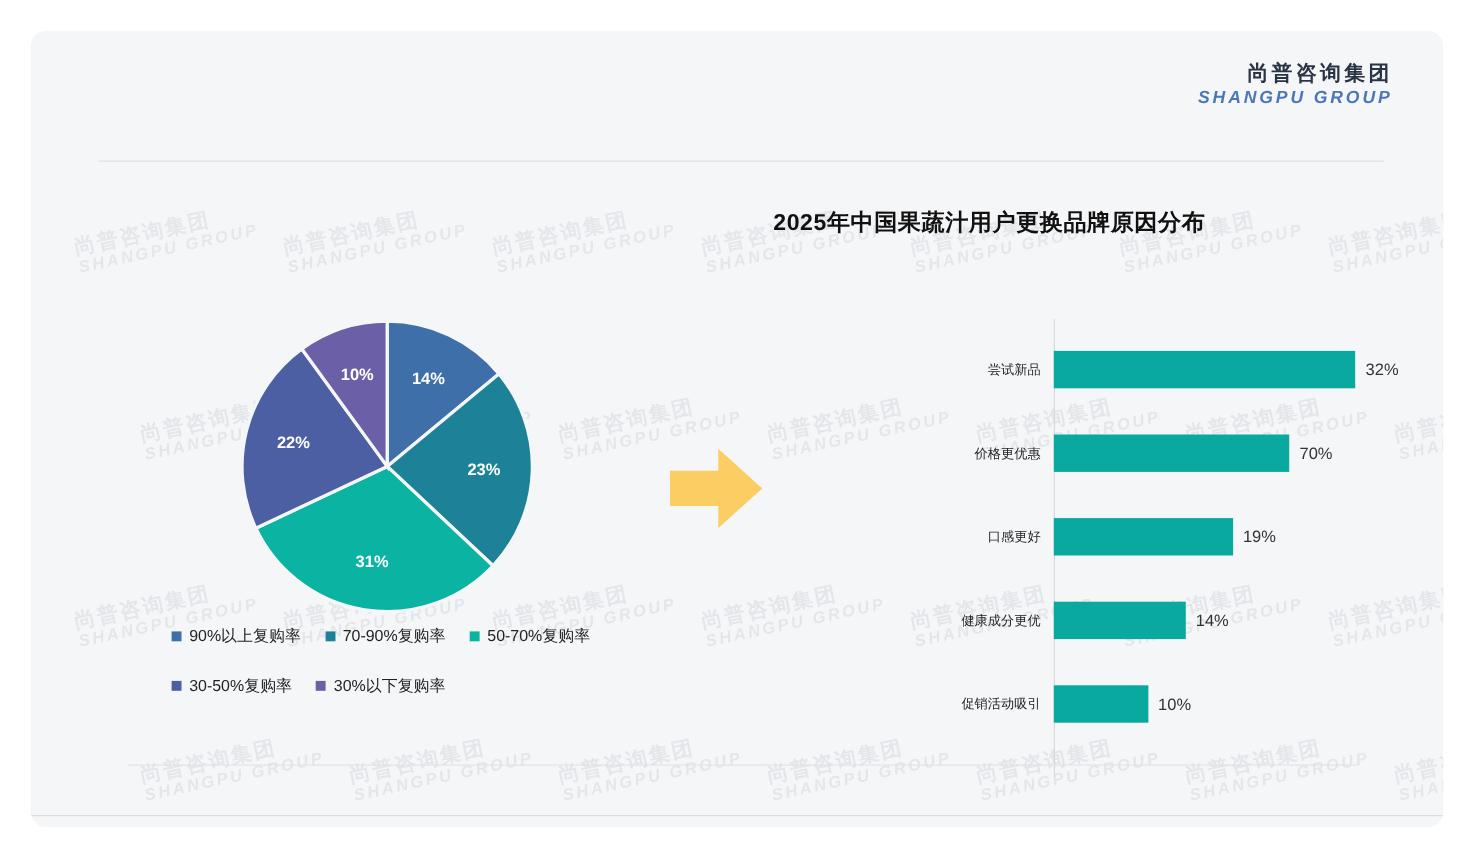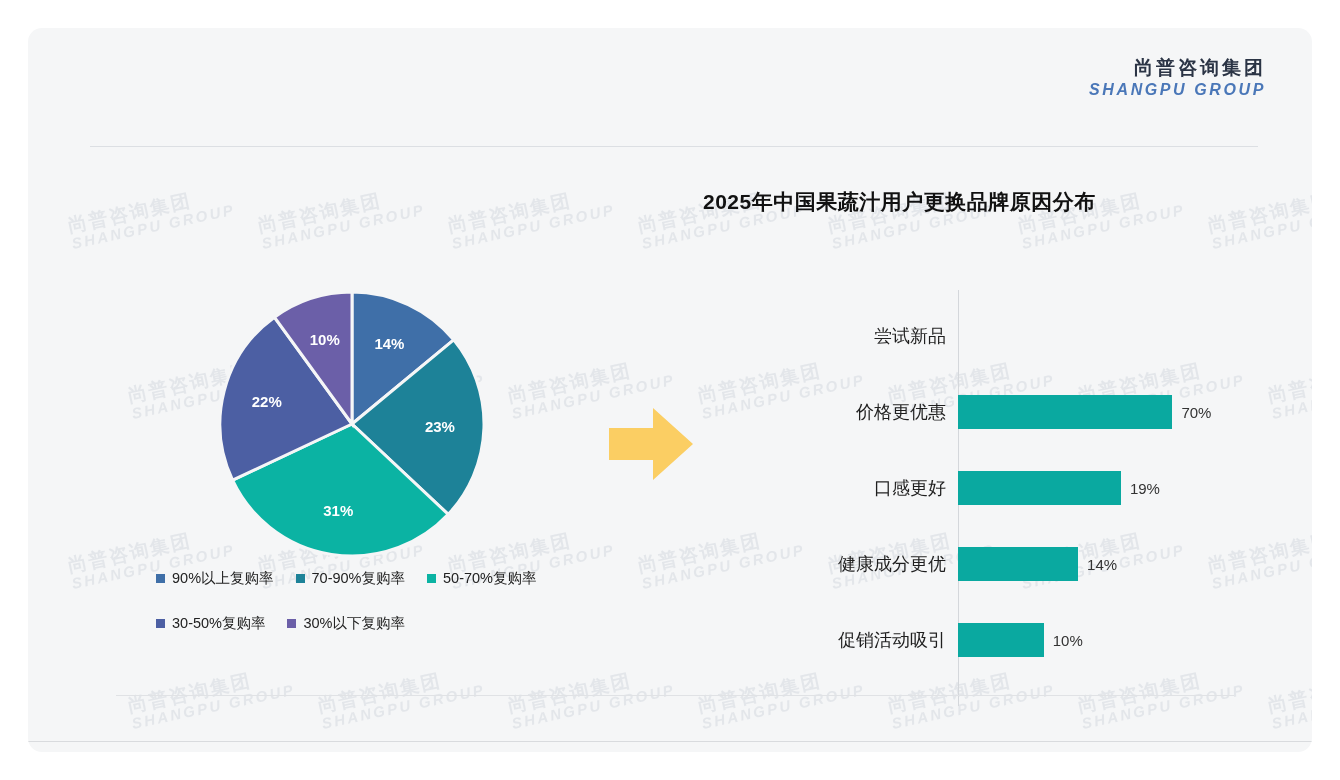--- a/index.html
+++ b/index.html
@@ -194,21 +194,21 @@
     left: 0;
     height: 34px;
     width: 100%;
     display: flex;
     align-items: center;
   }
   .bar-cat {
     width: 205px;
     text-align: right;
     padding-right: 12px;
-    font-size: 18px;
+    font-size: 12px;
     color: #1f1f1f;
     white-space: nowrap;
   }
   .bar-track {
     position: relative;
     flex: 1 1 auto;
     height: 34px;
     display: flex;
     align-items: center;
   }
@@ -443,20 +443,24 @@
       <svg width="84" height="80" viewBox="0 0 84 80">
         <polygon points="0,24 44,24 44,4 84,40 44,76 44,56 0,56" fill="#fbce63"></polygon>
       </svg>
     </div>
 
     <div class="bars">
       <div class="bar-axis"></div>
       <div id="bar-rows">
           <div class="bar-row" style="top: 29px;">
             <div class="bar-cat">尝试新品</div>
+            <div class="bar-track">
+              <div class="bar-fill" style="width: 274.4px; background: rgb(10, 169, 160);"></div>
+              <div class="bar-val">32%</div>
+            </div>
           </div>
           <div class="bar-row" style="top: 105px;">
             <div class="bar-cat">价格更优惠</div>
             <div class="bar-track">
               <div class="bar-fill" style="width: 214.375px; background: rgb(10, 169, 160);"></div>
               <div class="bar-val">70%</div>
             </div>
           </div>
           <div class="bar-row" style="top: 181px;">
             <div class="bar-cat">口感更好</div>

